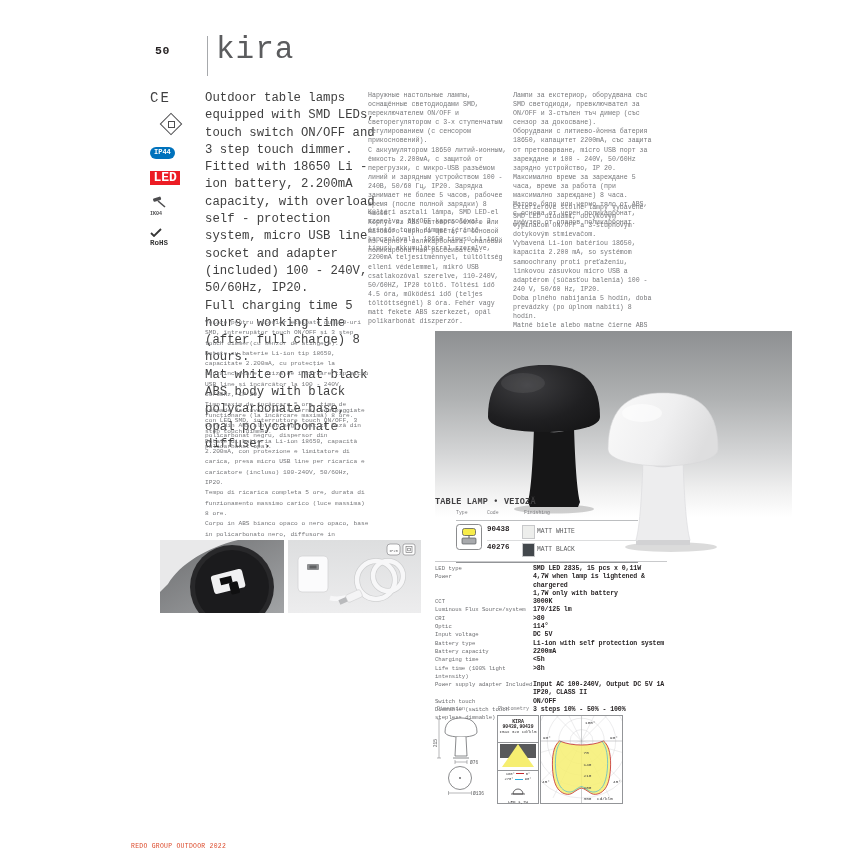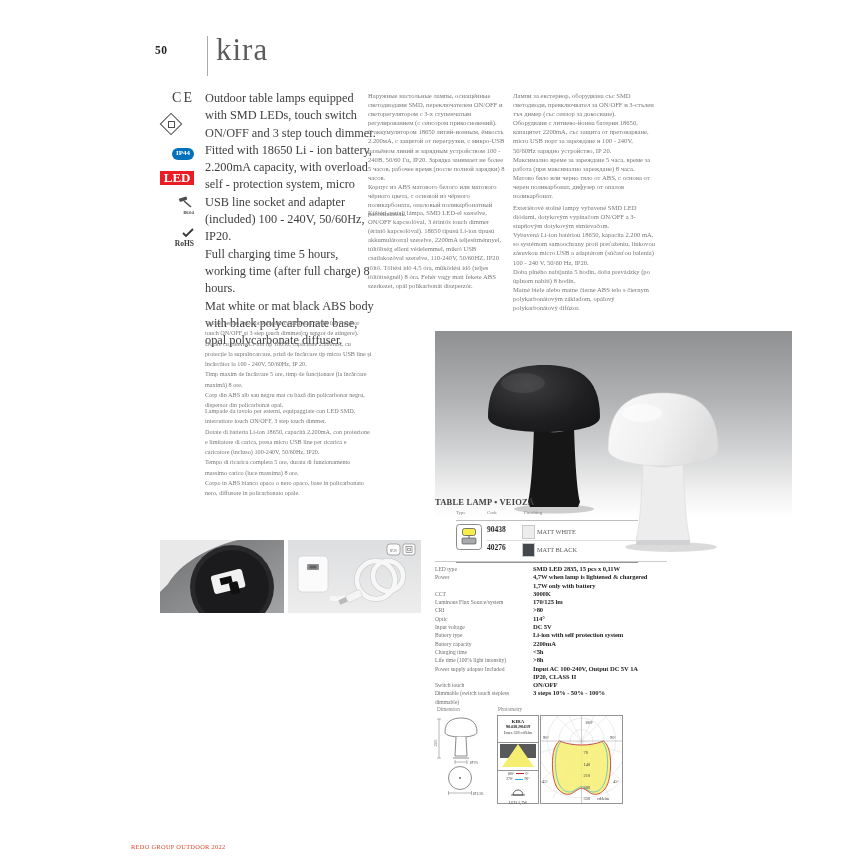--- a/index.html
+++ b/index.html
@@ -1,26 +1,26 @@
 <!DOCTYPE html>
 <html><head>
 <meta charset="utf-8">
 <style>
   html,body{margin:0;padding:0;background:#fff;}
   #page{position:relative;width:868px;height:868px;background:#fff;overflow:hidden;
-        font-family:Liberation Serif, serif;color:#58595b;}
+        font-family:Liberation Mono, monospace;color:#58595b;}
   .abs{position:absolute;}
 
   
   .page-num{left:155px;top:44px;font-size:11.5px;font-weight:bold;color:#231f20;letter-spacing:.5px;}
   .vrule{left:207px;top:36px;width:1px;height:40px;background:#a7a9ac;}
   .title{left:216px;top:32px;font-size:31px;font-weight:300;color:#5b5c5e;letter-spacing:1px;}
 
   
-  .cert{left:150px;width:44px;text-align:right;}
+  .cert{left:150px;width:44px;text-align:left;}
   .ce{top:90px;font-size:14px;color:#404041;letter-spacing:2px;font-weight:500;}
   .cii{top:113px;height:24px;}
   .cii .dia{position:absolute;left:13px;top:3px;width:14px;height:14px;border:1.3px solid #4d4d4f;transform:rotate(45deg);}
   .cii .sq{position:absolute;left:17.5px;top:7.5px;width:5px;height:5px;border:1px solid #4d4d4f;}
   .ip44{top:141px;}
   .ip44 .pill{display:inline-block;background:#0072bc;color:#fff;font-size:7px;font-weight:bold;
               border-radius:7px;padding:2.5px 4px;line-height:7px;}
   .ledb{top:168px;}
   .ledb .box{display:inline-block;background:#ec1c24;color:#fff;font-size:13px;font-weight:bold;
              padding:3px 3.5px;line-height:7.5px;}

